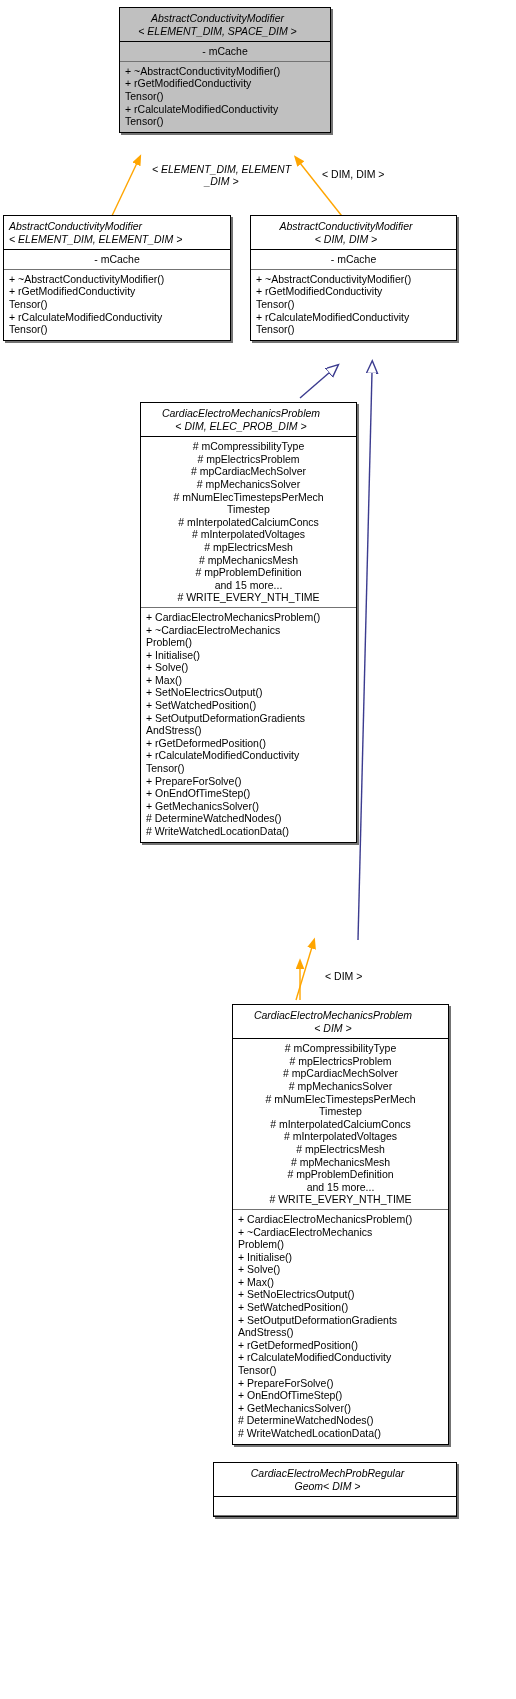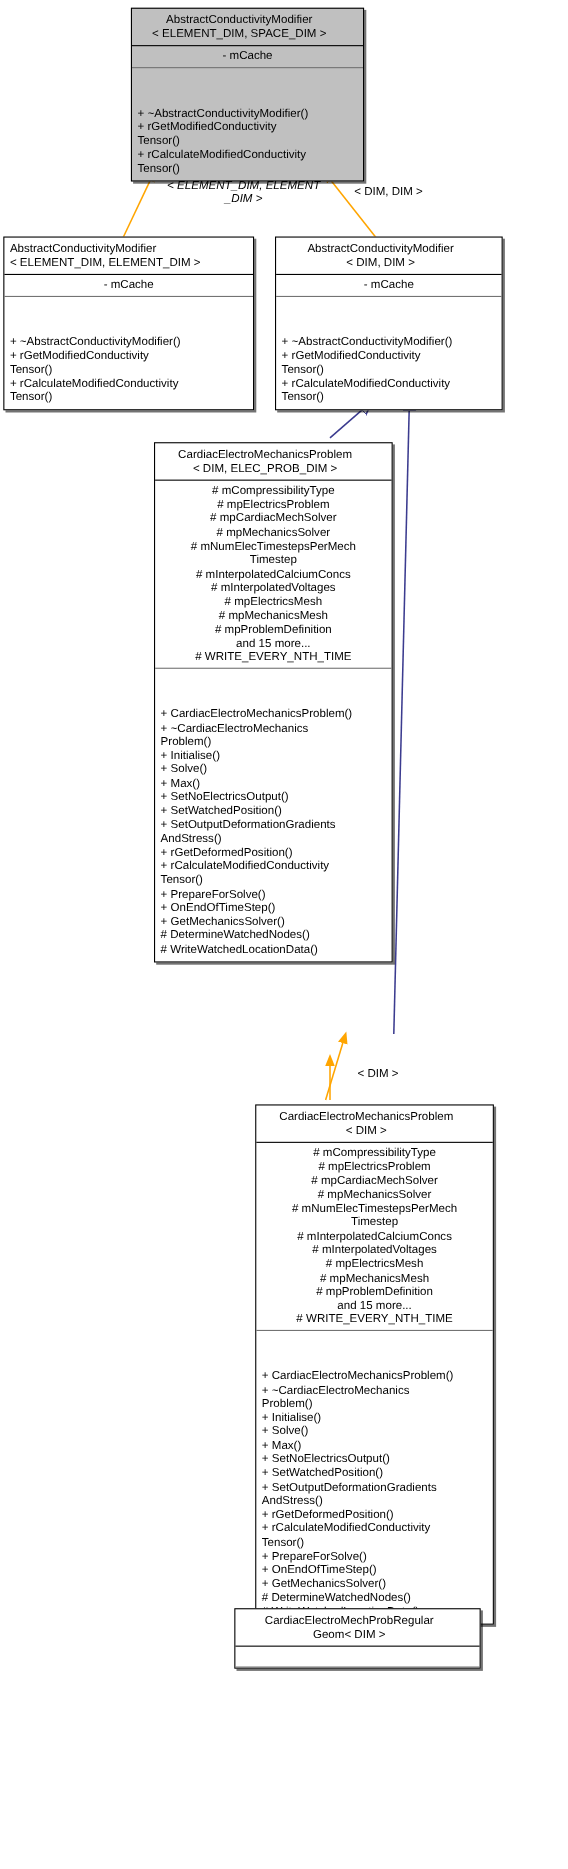--- a/index.html
+++ b/index.html
@@ -38,36 +38,36 @@
     z-index: 5;
   }
   .node.filled {
     background: #c0c0c0;
   }
   .node .title {
     padding: 4px 20px 4px 5px;
     text-align: center;
     white-space: pre-line;
     border-bottom: 1px solid #000000;
+    font-style: italic;
   }
   .node .title.left {
     text-align: left;
   }
   .node .attrs {
     padding: 3px 5px 3px 5px;
     border-bottom: 1px solid #737373;
     text-align: center;
     white-space: pre-line;
     min-height: 12px;
   }
   .node .ops {
     padding: 3px 5px 4px 5px;
     text-align: left;
     white-space: pre-line;
-    margin-top: 32px;
   }
   .edge-label {
     position: absolute;
     font-size: 10.5px;
     line-height: 12.4px;
     color: #000000;
     white-space: pre-line;
     z-index: 6;
     background: transparent;
   }
@@ -216,19 +216,19 @@
 + rGetDeformedPosition()
 + rCalculateModifiedConductivity
 Tensor()
 + PrepareForSolve()
 + OnEndOfTimeStep()
 + GetMechanicsSolver()
 # DetermineWatchedNodes()
 # WriteWatchedLocationData()</div>
   </div>
 
-  <div class="node" style="left:213px; top:1462px; width:224px;">
+  <div class="node" style="left:213px; top:1462px; width:244px;">
     <div class="title">CardiacElectroMechProbRegular
 Geom&lt; DIM &gt;</div>
     <div class="attrs"></div>
   </div>
 
 </div>
 
 </body></html>

